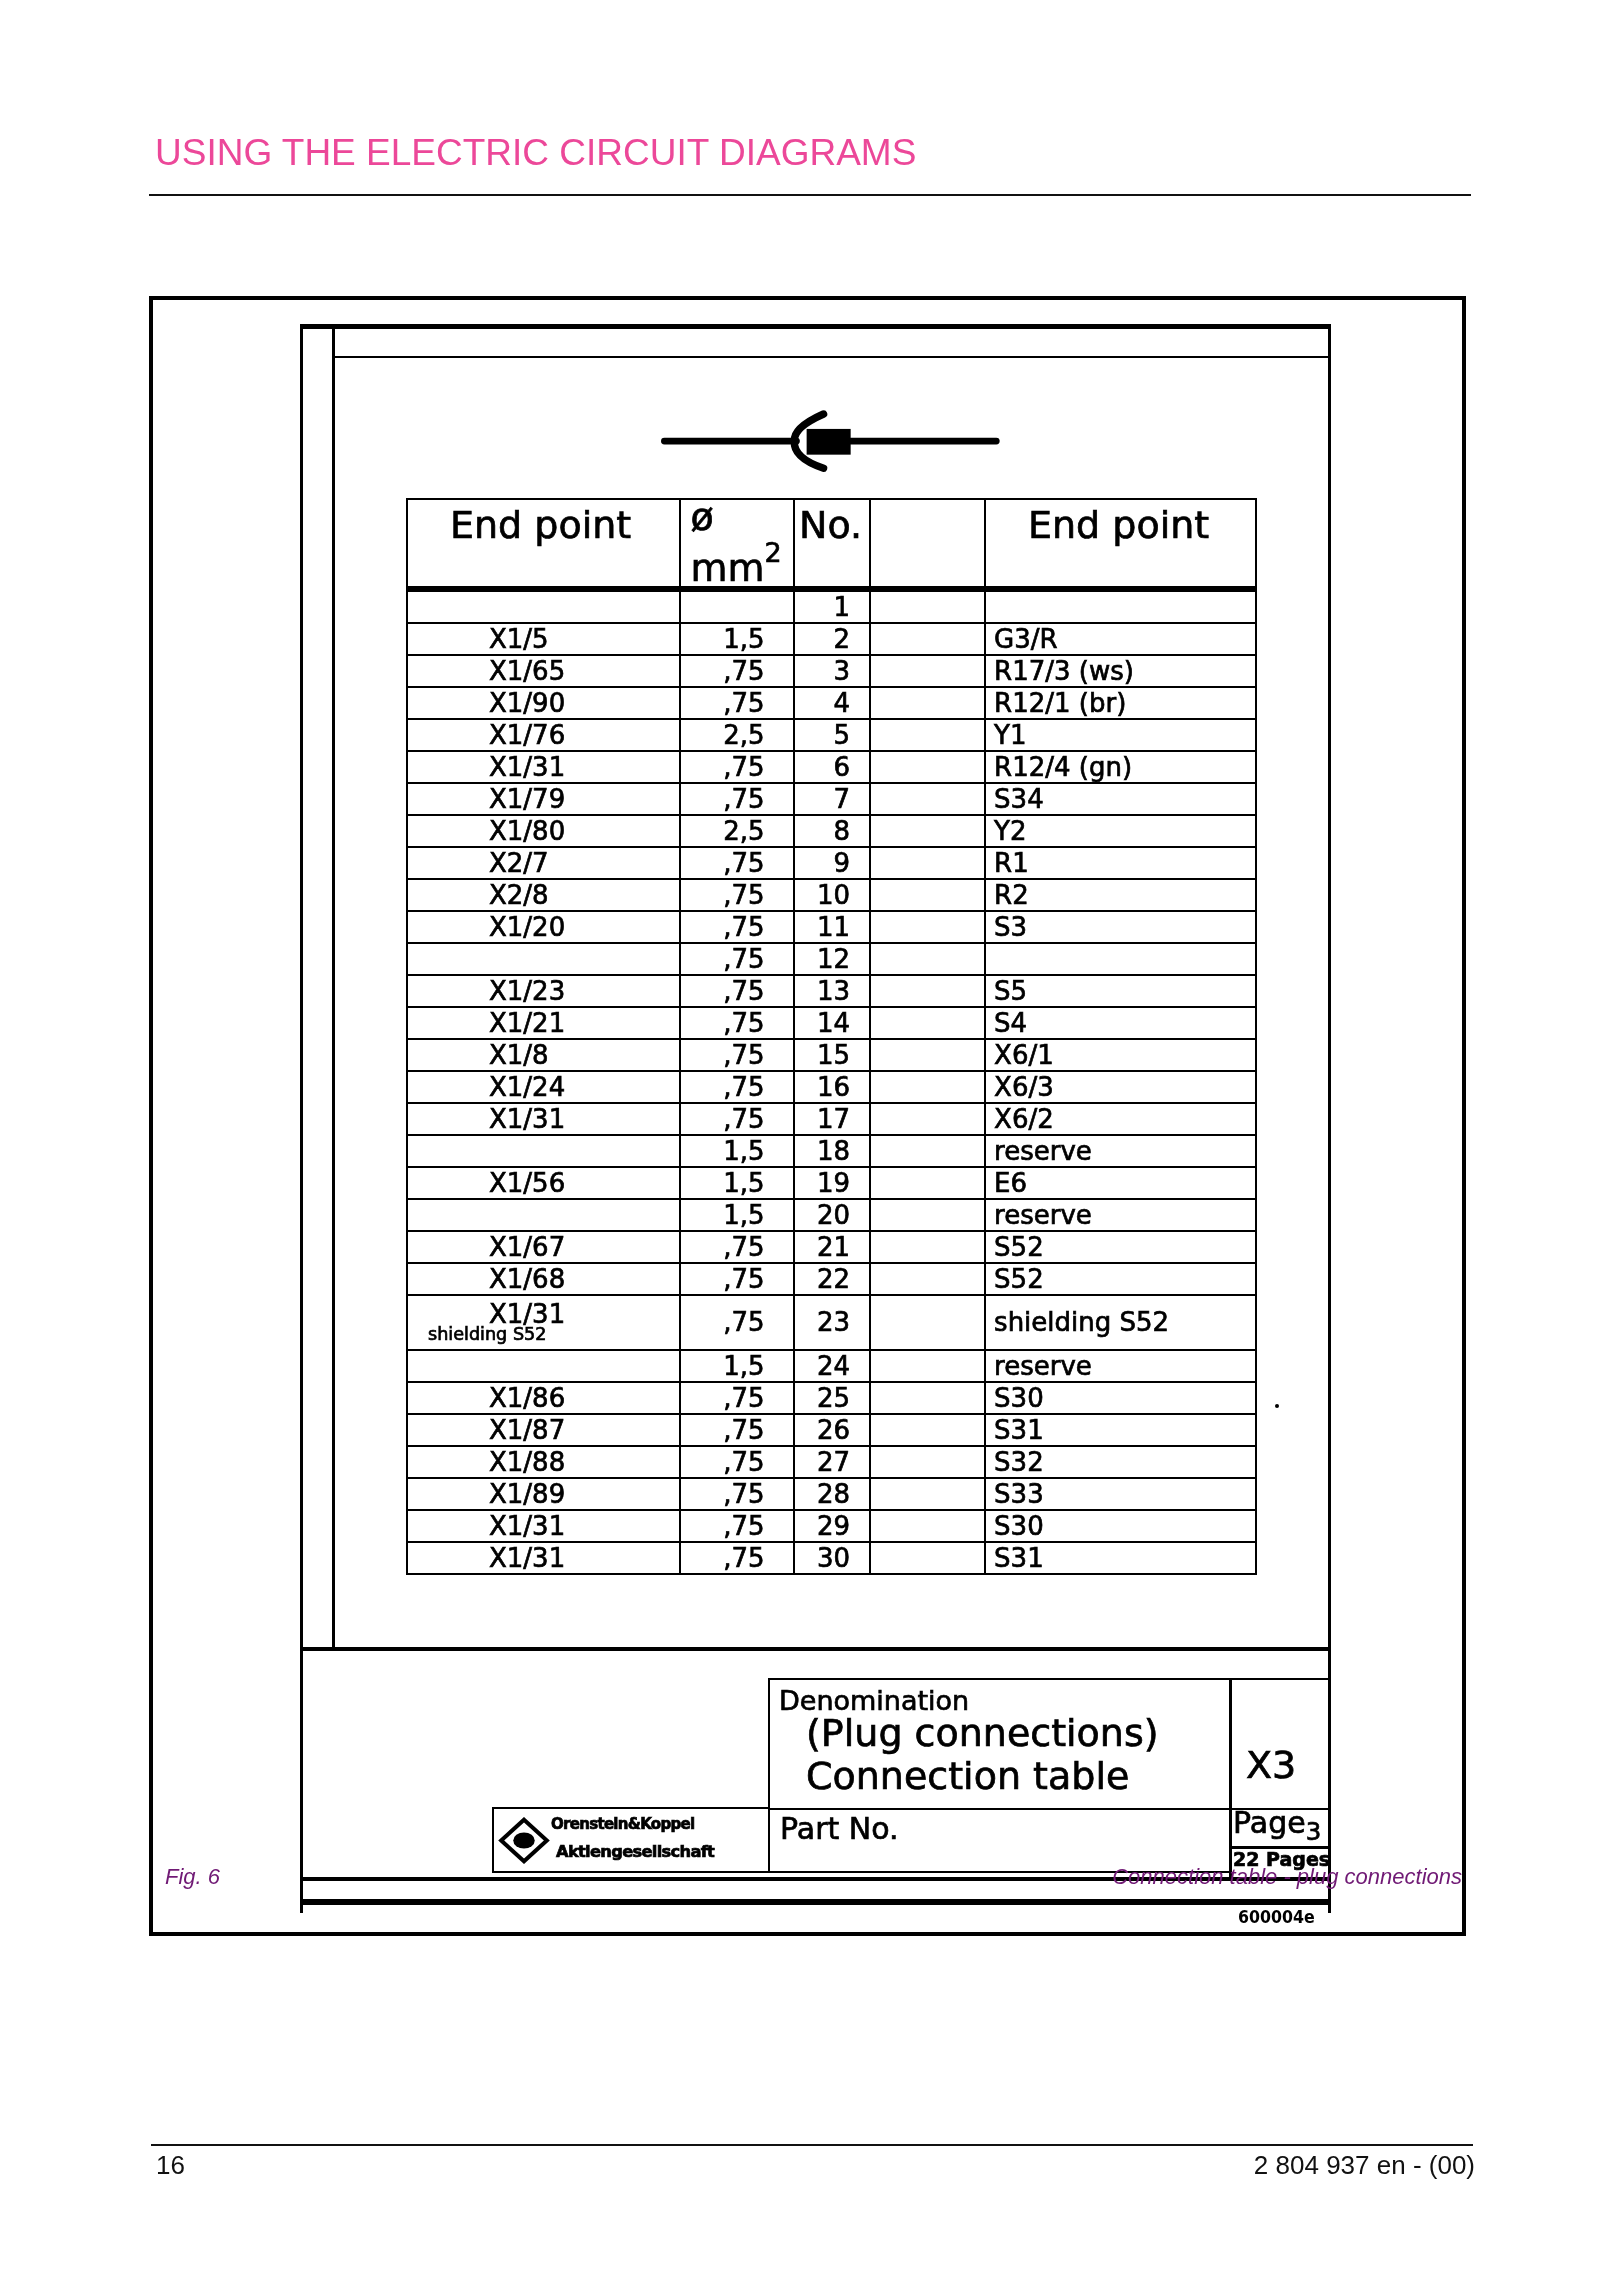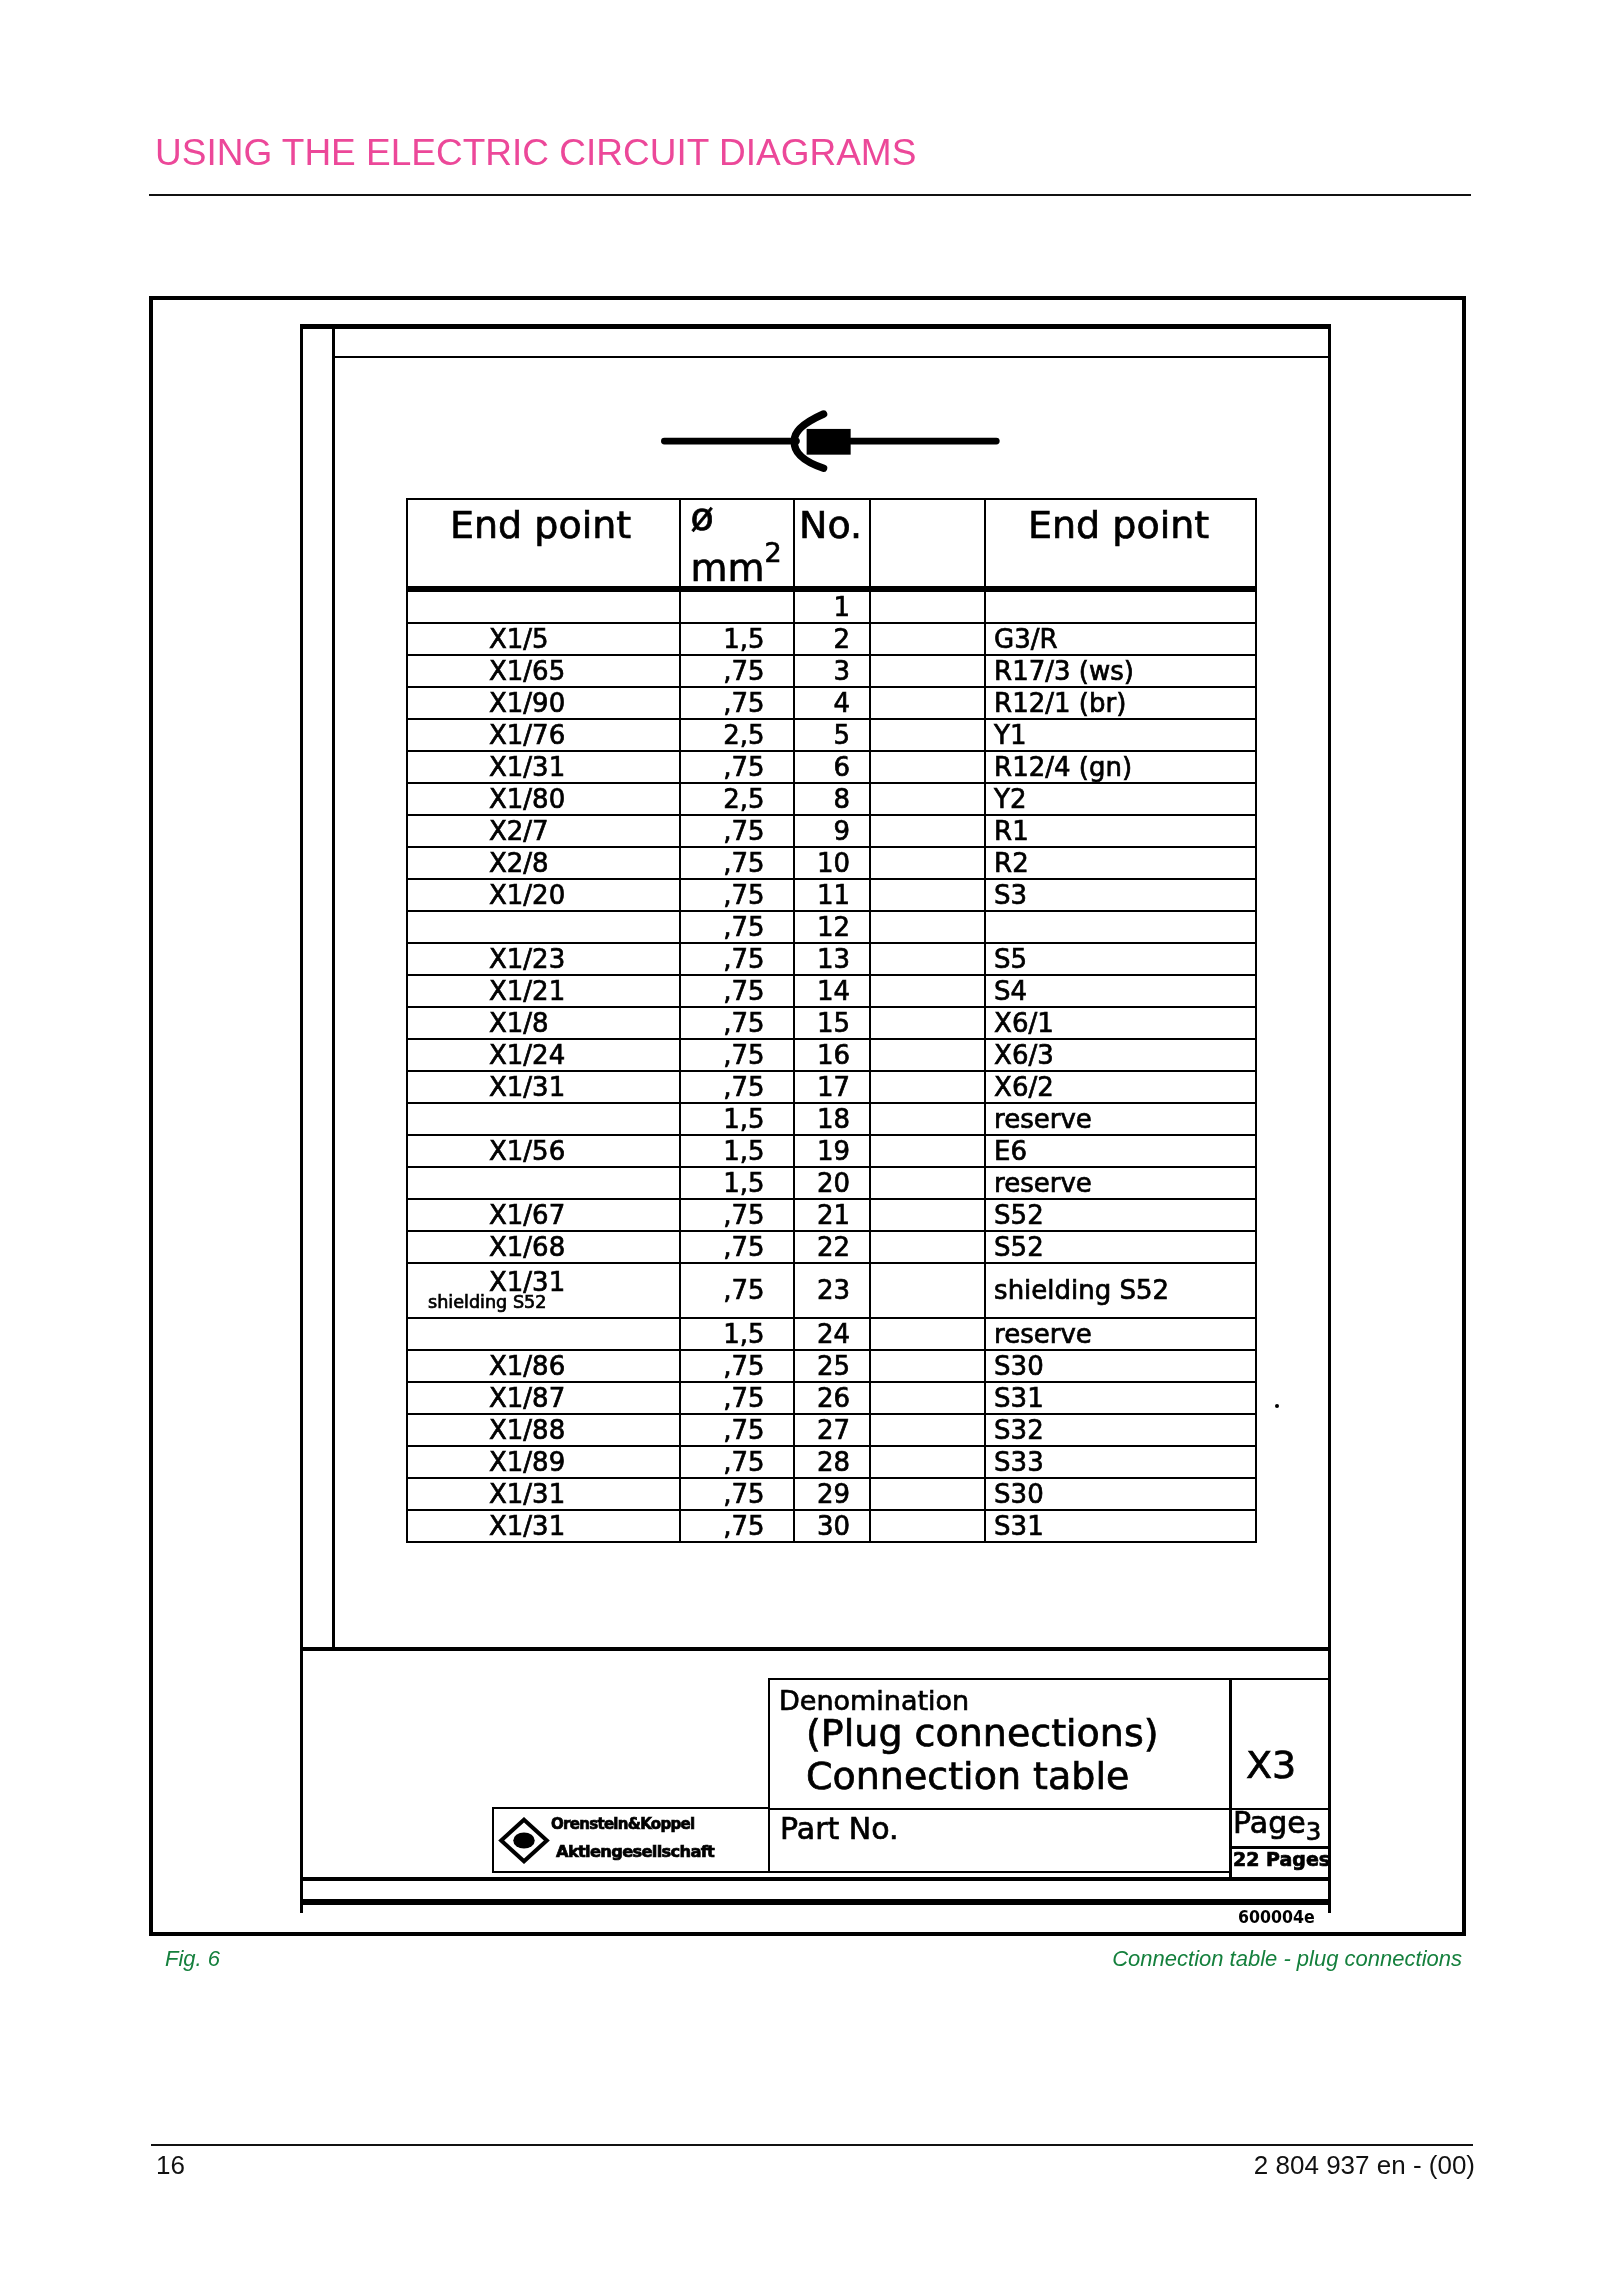--- a/index.html
+++ b/index.html
@@ -34,21 +34,21 @@
   .denom-title { left:806px; top:1712px; font-size:38px; line-height:43px; }
   .x3 { left:1246px; top:1743px; font-size:38px; }
   .partno { left:780px; top:1811px; font-size:30px; }
   .page-lbl { left:1233px; top:1805px; font-size:30px; }
   .page-lbl sub { font-size:24.4px; }
   .pages { left:1233px; top:1848px; font-size:19px; font-weight:bold; }
   .logo-box { left:492px; top:1807px; width:278px; height:66px; border:2.7px solid #000; box-sizing:border-box; }
   .logo-line1 { left:551px; top:1815px; font-size:15px; font-weight:bold; letter-spacing:-0.7px; }
   .logo-line2 { left:556px; top:1842px; font-size:16.3px; font-weight:bold; letter-spacing:-0.7px; }
   .drawing-no { left:1238px; top:1907px; font-size:17.6px; font-weight:bold; font-family:"DejaVu Sans Condensed","DejaVu Sans", sans-serif; }
-  .caption { top:1946px; font-size:22px; font-style:italic; color:#15803d; }
+  .caption { top:1864px; font-size:22px; font-style:italic; color:#701a75; }
   .footer-text { top:2150px; font-size:26px; color:#111; }
 </style>
 </head>
 <body>
 
 <div class="abs page-title">USING THE ELECTRIC CIRCUIT DIAGRAMS</div>
 <div class="abs rule" style="left:149px; top:194px; width:1322px;"></div>
 
 <div class="abs frame"></div>
 
@@ -126,20 +126,27 @@
   </tr>
 
   <tr>
     <td class="c-ep"><span>X1/31</span></td>
     <td class="c-mm">,75</td>
     <td class="c-no">6</td>
     <td></td>
     <td class="c-ep2">R12/4 (gn)</td>
   </tr>
 
+  <tr>
+    <td class="c-ep"><span>X1/79</span></td>
+    <td class="c-mm">,75</td>
+    <td class="c-no">7</td>
+    <td></td>
+    <td class="c-ep2">S34</td>
+  </tr>
 
   <tr>
     <td class="c-ep"><span>X1/80</span></td>
     <td class="c-mm">2,5</td>
     <td class="c-no">8</td>
     <td></td>
     <td class="c-ep2">Y2</td>
   </tr>
 
   <tr>

